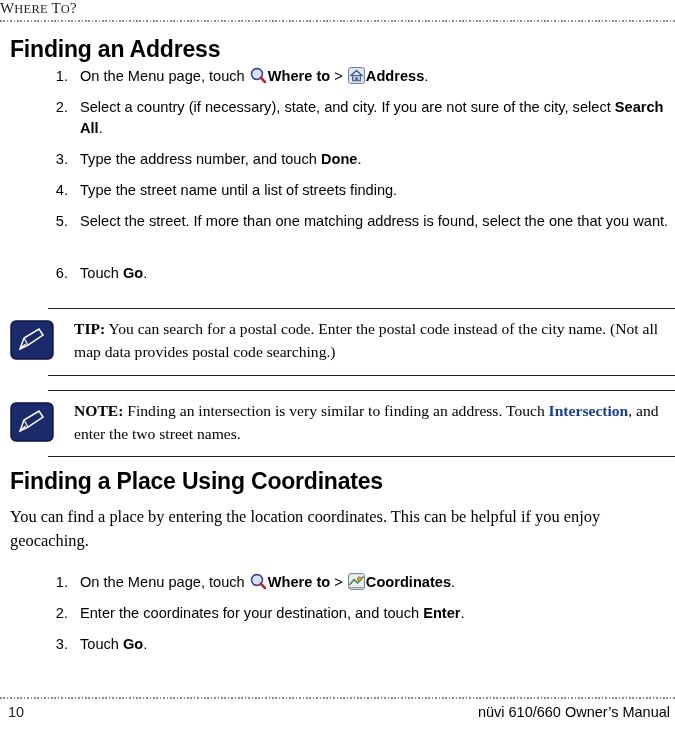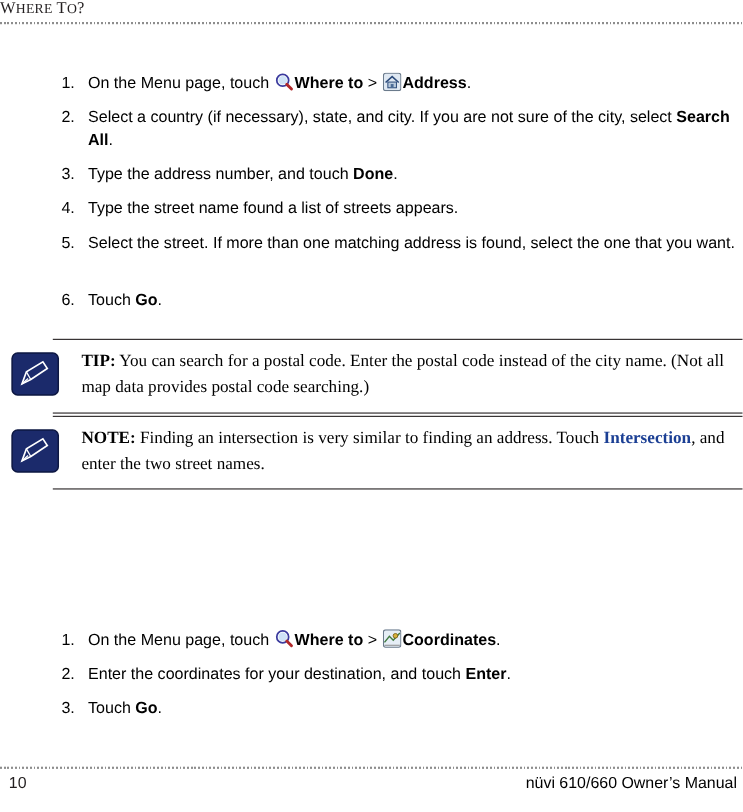--- a/index.html
+++ b/index.html
@@ -172,20 +172,21 @@
 </head>
 <body>
 
 <div class="page">
 
   <div class="running-head">
     <div class="rh-text">W<span class="sc">HERE</span> T<span class="sc">O</span>?</div>
     <div class="rh-rule"></div>
   </div>
 
+  <h1 class="sect" id="h-address">Finding an Address</h1>
 
   <div class="step" style="left:40px; top:66px; width:630px;">
     <span class="num">1.</span>
     <span class="body">On the Menu page, touch <span class="icon-inline ico-magnifier"><svg width="17" height="17" viewBox="0 0 17 17">
             <circle cx="7" cy="7" r="5.4" fill="#ffffff" stroke="#3b3b9e" stroke-width="1.6"></circle>
             <circle cx="7" cy="7" r="3.9" fill="#cfe3f7"></circle>
             <path d="M10.7 10.7 L15 15" stroke="#b0282a" stroke-width="2.6" stroke-linecap="round"></path>
           </svg></span><b>Where to</b> <span class="gt">&gt;</span> <span class="icon-inline ico-addr"><svg width="17" height="17" viewBox="0 0 17 17">
             <rect x="0.6" y="0.6" width="15.8" height="15.8" rx="2" fill="#dfe8f2" stroke="#6b7b8c" stroke-width="1"></rect>
             <path d="M2.5 9 L8.5 3.6 L14.5 9" fill="none" stroke="#2b4a7a" stroke-width="1.4"></path>
@@ -199,21 +200,21 @@
     <span class="body">Select a country (if necessary), state, and city. If you are not sure of the city, select <b>Search All</b>.</span>
   </div>
 
   <div class="step" style="left:40px; top:149px; width:630px;">
     <span class="num">3.</span>
     <span class="body">Type the address number, and touch <b>Done</b>.</span>
   </div>
 
   <div class="step" style="left:40px; top:180px; width:630px;">
     <span class="num">4.</span>
-    <span class="body">Type the street name found a list of streets appears.</span>
+    <span class="body">Type the street name until a list of streets finding.</span>
   </div>
 
   <div class="step" style="left:40px; top:211px; width:630px;">
     <span class="num">5.</span>
     <span class="body">Select the street. If more than one matching address is found, select the one that you want.</span>
   </div>
 
   <div class="step" style="left:40px; top:263px; width:630px;">
     <span class="num">6.</span>
     <span class="body">Touch <b>Go</b>.</span>
@@ -226,35 +227,37 @@
       <svg width="44" height="40" viewBox="0 0 44 40">
         <rect x="1" y="1" width="42" height="38" rx="5" fill="#1b2a6b" stroke="#0d1742" stroke-width="1.4"></rect>
         <path d="M10 29 L14 18 L29 9 L33 15 L18 25 Z" fill="none" stroke="#ffffff" stroke-width="1.5"></path>
         <path d="M14 18 L18 25" stroke="#ffffff" stroke-width="1.2"></path>
         <path d="M10 29 L15.5 24" stroke="#ffffff" stroke-width="1.2"></path>
       </svg>
     </div>
     <div class="txt"><b>TIP:</b><span> You can search for a postal code. Enter the postal code instead of the city name. (Not all map data provides postal code searching.)</span></div>
   </div>
 
-  <div class="notebox" style="top:378px; height:67px;">
+  <div class="notebox" style="top:390px; height:67px;">
     <div class="rule" style="top:0px;"></div>
     <div class="rule" style="top:66px;"></div>
     <div class="badge">
       <svg width="44" height="40" viewBox="0 0 44 40">
         <rect x="1" y="1" width="42" height="38" rx="5" fill="#1b2a6b" stroke="#0d1742" stroke-width="1.4"></rect>
         <path d="M10 29 L14 18 L29 9 L33 15 L18 25 Z" fill="none" stroke="#ffffff" stroke-width="1.5"></path>
         <path d="M14 18 L18 25" stroke="#ffffff" stroke-width="1.2"></path>
         <path d="M10 29 L15.5 24" stroke="#ffffff" stroke-width="1.2"></path>
       </svg>
     </div>
     <div class="txt"><b>NOTE:</b><span> Finding an intersection is very similar to finding an address. Touch </span><span class="blue">Intersection</span><span>, and enter the two street names.</span></div>
   </div>
 
-
+  <h1 class="sect" id="h-coords">Finding a Place Using Coordinates</h1>
+
+  <div class="para" style="left:10px; top:505px; width:660px;">You can find a place by entering the location coordinates. This can be helpful if you enjoy geocaching.</div>
 
   <div class="step" style="left:40px; top:572px; width:630px;">
     <span class="num">1.</span>
     <span class="body">On the Menu page, touch <span class="icon-inline ico-magnifier"><svg width="17" height="17" viewBox="0 0 17 17">
             <circle cx="7" cy="7" r="5.4" fill="#ffffff" stroke="#3b3b9e" stroke-width="1.6"></circle>
             <circle cx="7" cy="7" r="3.9" fill="#cfe3f7"></circle>
             <path d="M10.7 10.7 L15 15" stroke="#b0282a" stroke-width="2.6" stroke-linecap="round"></path>
           </svg></span><b>Where to</b> <span class="gt">&gt;</span> <span class="icon-inline ico-coord"><svg width="17" height="17" viewBox="0 0 17 17">
             <rect x="0.6" y="0.6" width="15.8" height="15.8" rx="2" fill="#e6eef6" stroke="#6b7b8c" stroke-width="1"></rect>
             <path d="M1.5 12 L6 6.5 L9.5 10 L15.5 3.5" fill="none" stroke="#3f7a3f" stroke-width="1.3"></path>

